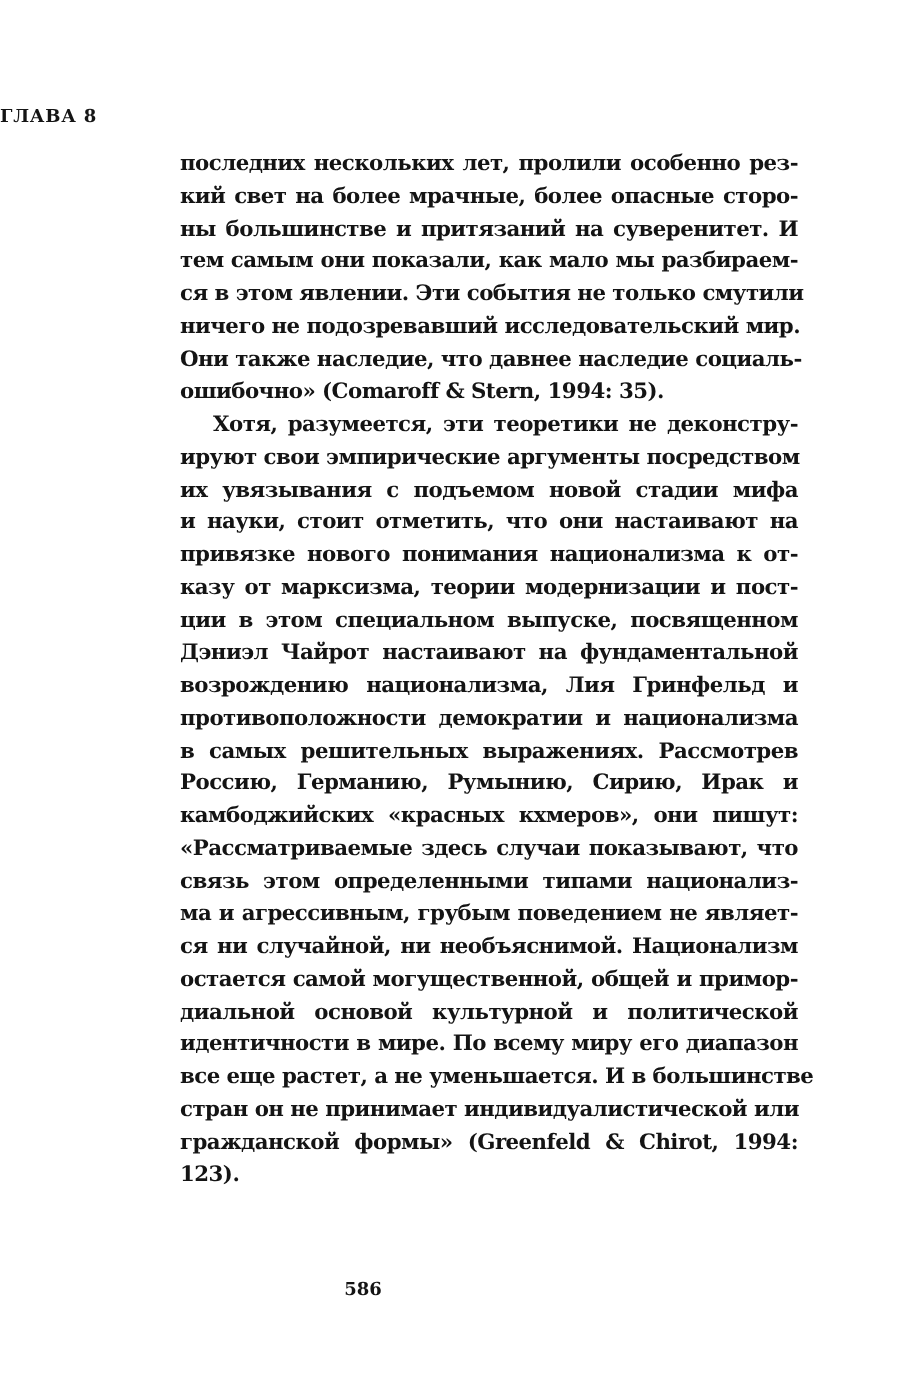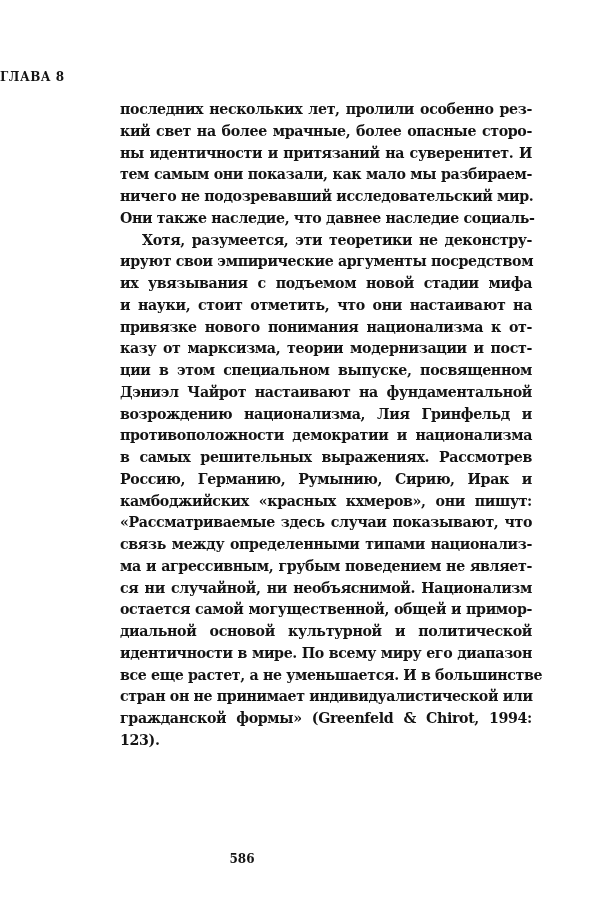--- a/index.html
+++ b/index.html
@@ -31,42 +31,44 @@
 </head>
 <body>
 
 <div class="header">ГЛАВА 8</div>
 
 <div class="body-text">
 
   <div>
     <span class="line">последних нескольких лет, пролили особенно рез-</span>
     <span class="line">кий свет на более мрачные, более опасные сторо-</span>
-    <span class="line">ны идентичности и притязаний на суверенитет. И</span>
+    <span class="line">ны большинстве и притязаний на суверенитет. И</span>
     <span class="line">тем самым они показали, как мало мы разбираем-</span>
+    <span class="line">ся в этом явлении. Эти события не только смутили</span>
     <span class="line">ничего не подозревавший исследовательский мир.</span>
     <span class="line">Они также наследие, что давнее наследие социаль-</span>
+    <span class="line last">ошибочно» (Comaroff &amp; Stern, 1994: 35).</span>
   </div>
 
   <div>
     <span class="line indent">Хотя, разумеется, эти теоретики не деконстру-</span>
     <span class="line">ируют свои эмпирические аргументы посредством</span>
     <span class="line">их увязывания с подъемом новой стадии мифа</span>
     <span class="line">и науки, стоит отметить, что они настаивают на</span>
     <span class="line">привязке нового понимания национализма к от-</span>
     <span class="line">казу от марксизма, теории модернизации и пост-</span>
     <span class="line">ции в этом специальном выпуске, посвященном</span>
     <span class="line">Дэниэл Чайрот настаивают на фундаментальной</span>
     <span class="line">возрождению национализма, Лия Гринфельд и</span>
     <span class="line">противоположности демократии и национализма</span>
     <span class="line">в самых решительных выражениях. Рассмотрев</span>
     <span class="line">Россию, Германию, Румынию, Сирию, Ирак и</span>
     <span class="line">камбоджийских «красных кхмеров», они пишут:</span>
     <span class="line">«Рассматриваемые здесь случаи показывают, что</span>
-    <span class="line">связь между определенными типами национализ-</span>
+    <span class="line">связь этом определенными типами национализ-</span>
     <span class="line">ма и агрессивным, грубым поведением не являет-</span>
     <span class="line">ся ни случайной, ни необъяснимой. Национализм</span>
     <span class="line">остается самой могущественной, общей и примор-</span>
     <span class="line">диальной основой культурной и политической</span>
     <span class="line">идентичности в мире. По всему миру его диапазон</span>
     <span class="line">все еще растет, а не уменьшается. И в большинстве</span>
     <span class="line">стран он не принимает индивидуалистической или</span>
     <span class="line">гражданской формы» (Greenfeld &amp; Chirot, 1994:</span>
     <span class="line last">123).</span>
   </div>

